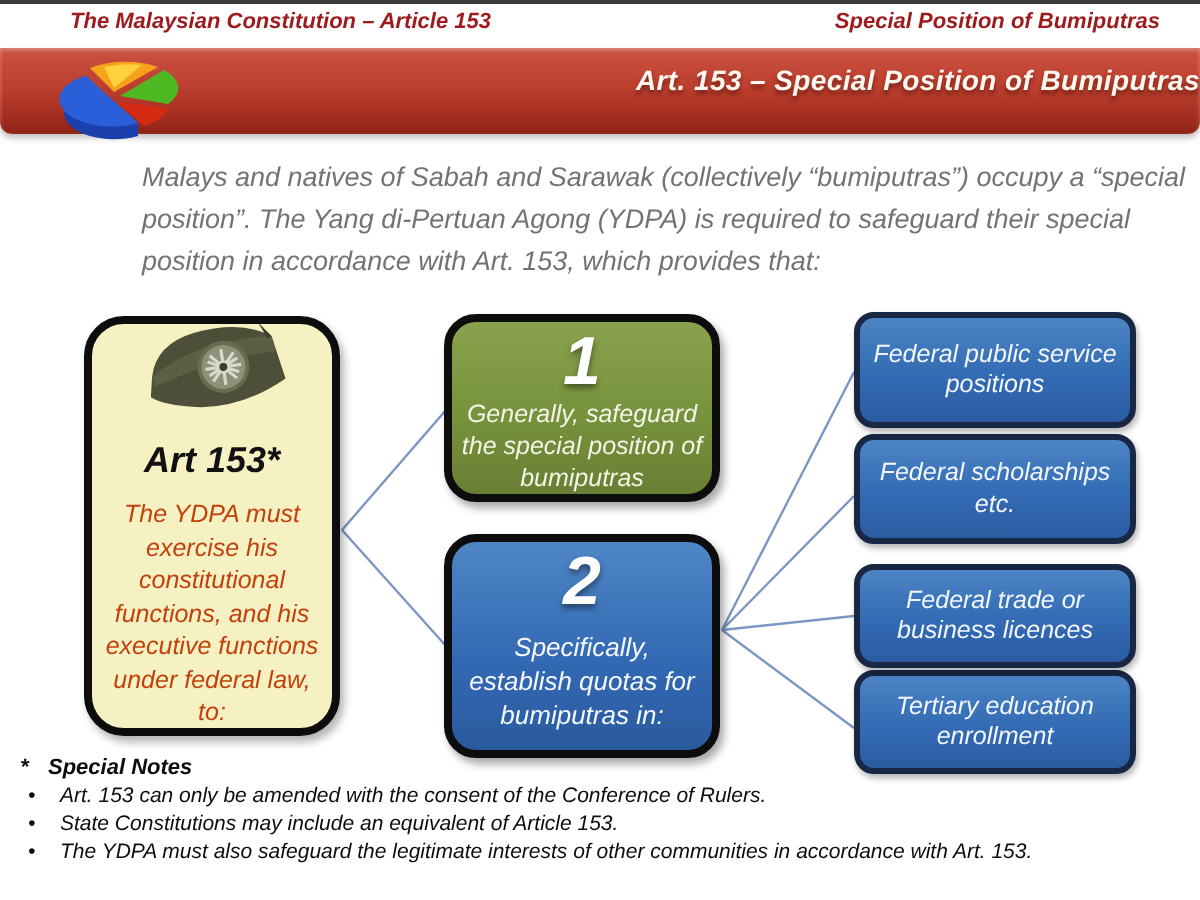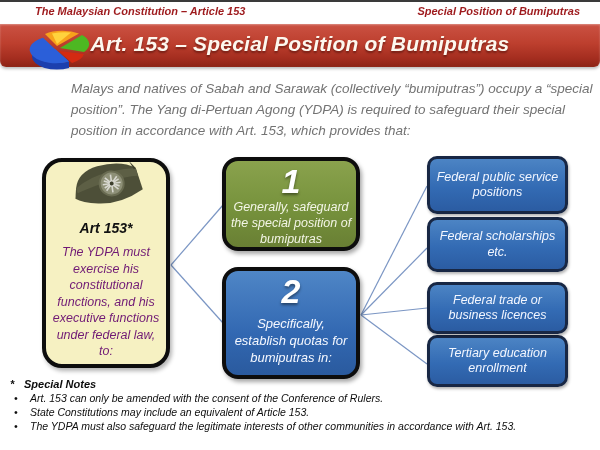--- a/index.html
+++ b/index.html
@@ -13,41 +13,41 @@
   .top-strip .left{position:absolute;left:35px;top:3px;font-size:11px;font-weight:bold;color:#9e1a1d;}
   .top-strip .right{position:absolute;right:20px;top:3px;font-size:11px;font-weight:bold;color:#9e1a1d;}
   
   .title-bar{
     position:absolute;left:0;top:22px;width:600px;height:43px;
     background:linear-gradient(#cb5243 0%,#bd3f2e 45%,#a42d1f 80%,#8c2315 100%);
     border-radius:0 0 6px 6px;
     box-shadow:inset 0 1px 2px rgba(255,255,255,.35), 0 2px 3px rgba(0,0,0,.25);
   }
   .title-bar .title{
-    position:absolute;left:0;right:0;top:8px;text-align:center;
-    font-size:21px;font-weight:bold;color:#fdf8ef;
+    position:absolute;left:0;right:0;top:8px;text-align:right;
+    font-size:14px;font-weight:bold;color:#fdf8ef;
     text-shadow:0 2px 2px rgba(60,10,5,.5);letter-spacing:.2px;
   }
   .pie-icon{position:absolute;left:22px;top:4px;}
   
   .intro{
     position:absolute;left:35px;top:76px;width:540px;
     font-size:13.5px;line-height:21px;color:#737373;margin-left:36px;
   }
   
   .connectors{position:absolute;left:0;top:0;width:600px;height:450px;pointer-events:none;}
   
   .left-box{
     position:absolute;left:42px;top:156px;width:128px;height:210px;
     background:#f6f1c2;border:4px solid #0d0d0d;border-radius:20px;
     box-sizing:border-box;text-align:center;box-shadow:2px 3px 4px rgba(0,0,0,.3);
   }
   .hat{position:absolute;left:16px;top:-6px;}
-  .left-box .heading{margin-top:58px;font-size:14px;font-weight:bold;color:#111;}
-  .left-box .body{margin:8px 5px 0 5px;font-size:12.5px;line-height:16.5px;color:#701a75;}
+  .left-box .heading{margin-top:58px;font-size:18px;font-weight:bold;color:#111;}
+  .left-box .body{margin:8px 5px 0 5px;font-size:12.5px;line-height:16.5px;color:#c2410c;}
   
   .step{
     position:absolute;left:222px;width:138px;box-sizing:border-box;
     border:4px solid #0d0d0d;border-radius:16px;text-align:center;color:#fff;
     box-shadow:2px 3px 4px rgba(0,0,0,.35);
   }
   .step-1{top:155px;height:94px;background:linear-gradient(#8aa24d 0%,#76923c 55%,#697f34 100%);}
   .step-2{top:265px;height:112px;background:linear-gradient(#4f86c6 0%,#3268b2 60%,#2a5a9e 100%);}
   .step .num{
     font-size:34px;font-weight:bold;line-height:36px;margin-top:2px;color:#ffffff;

